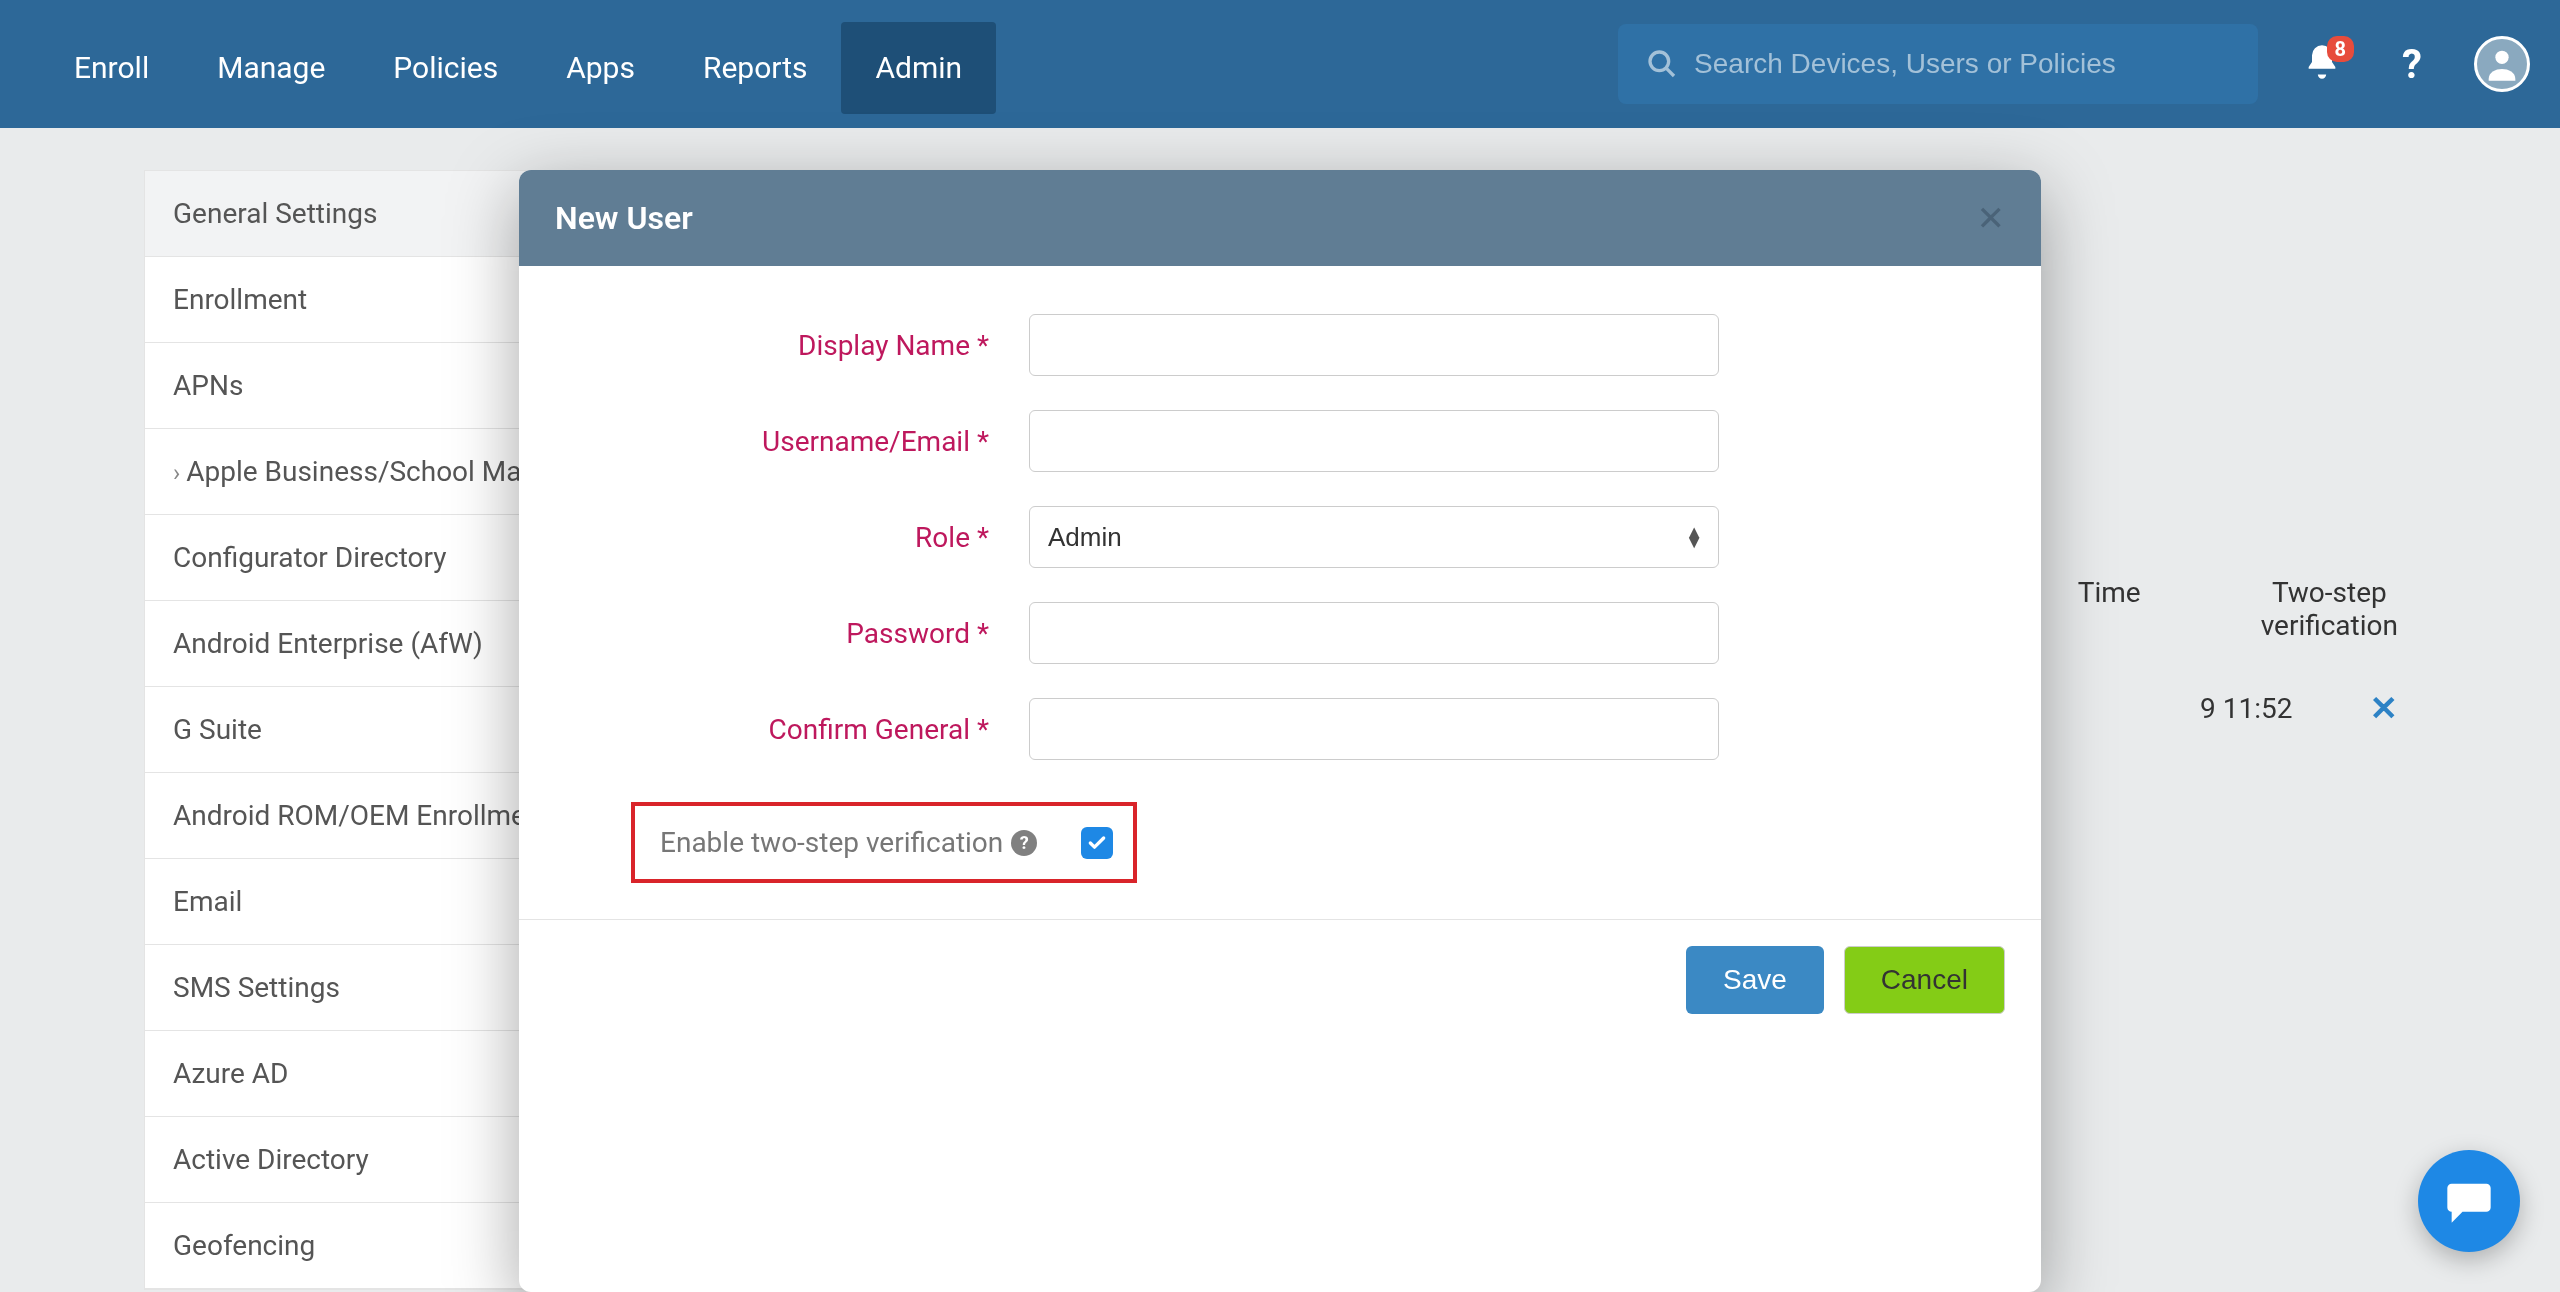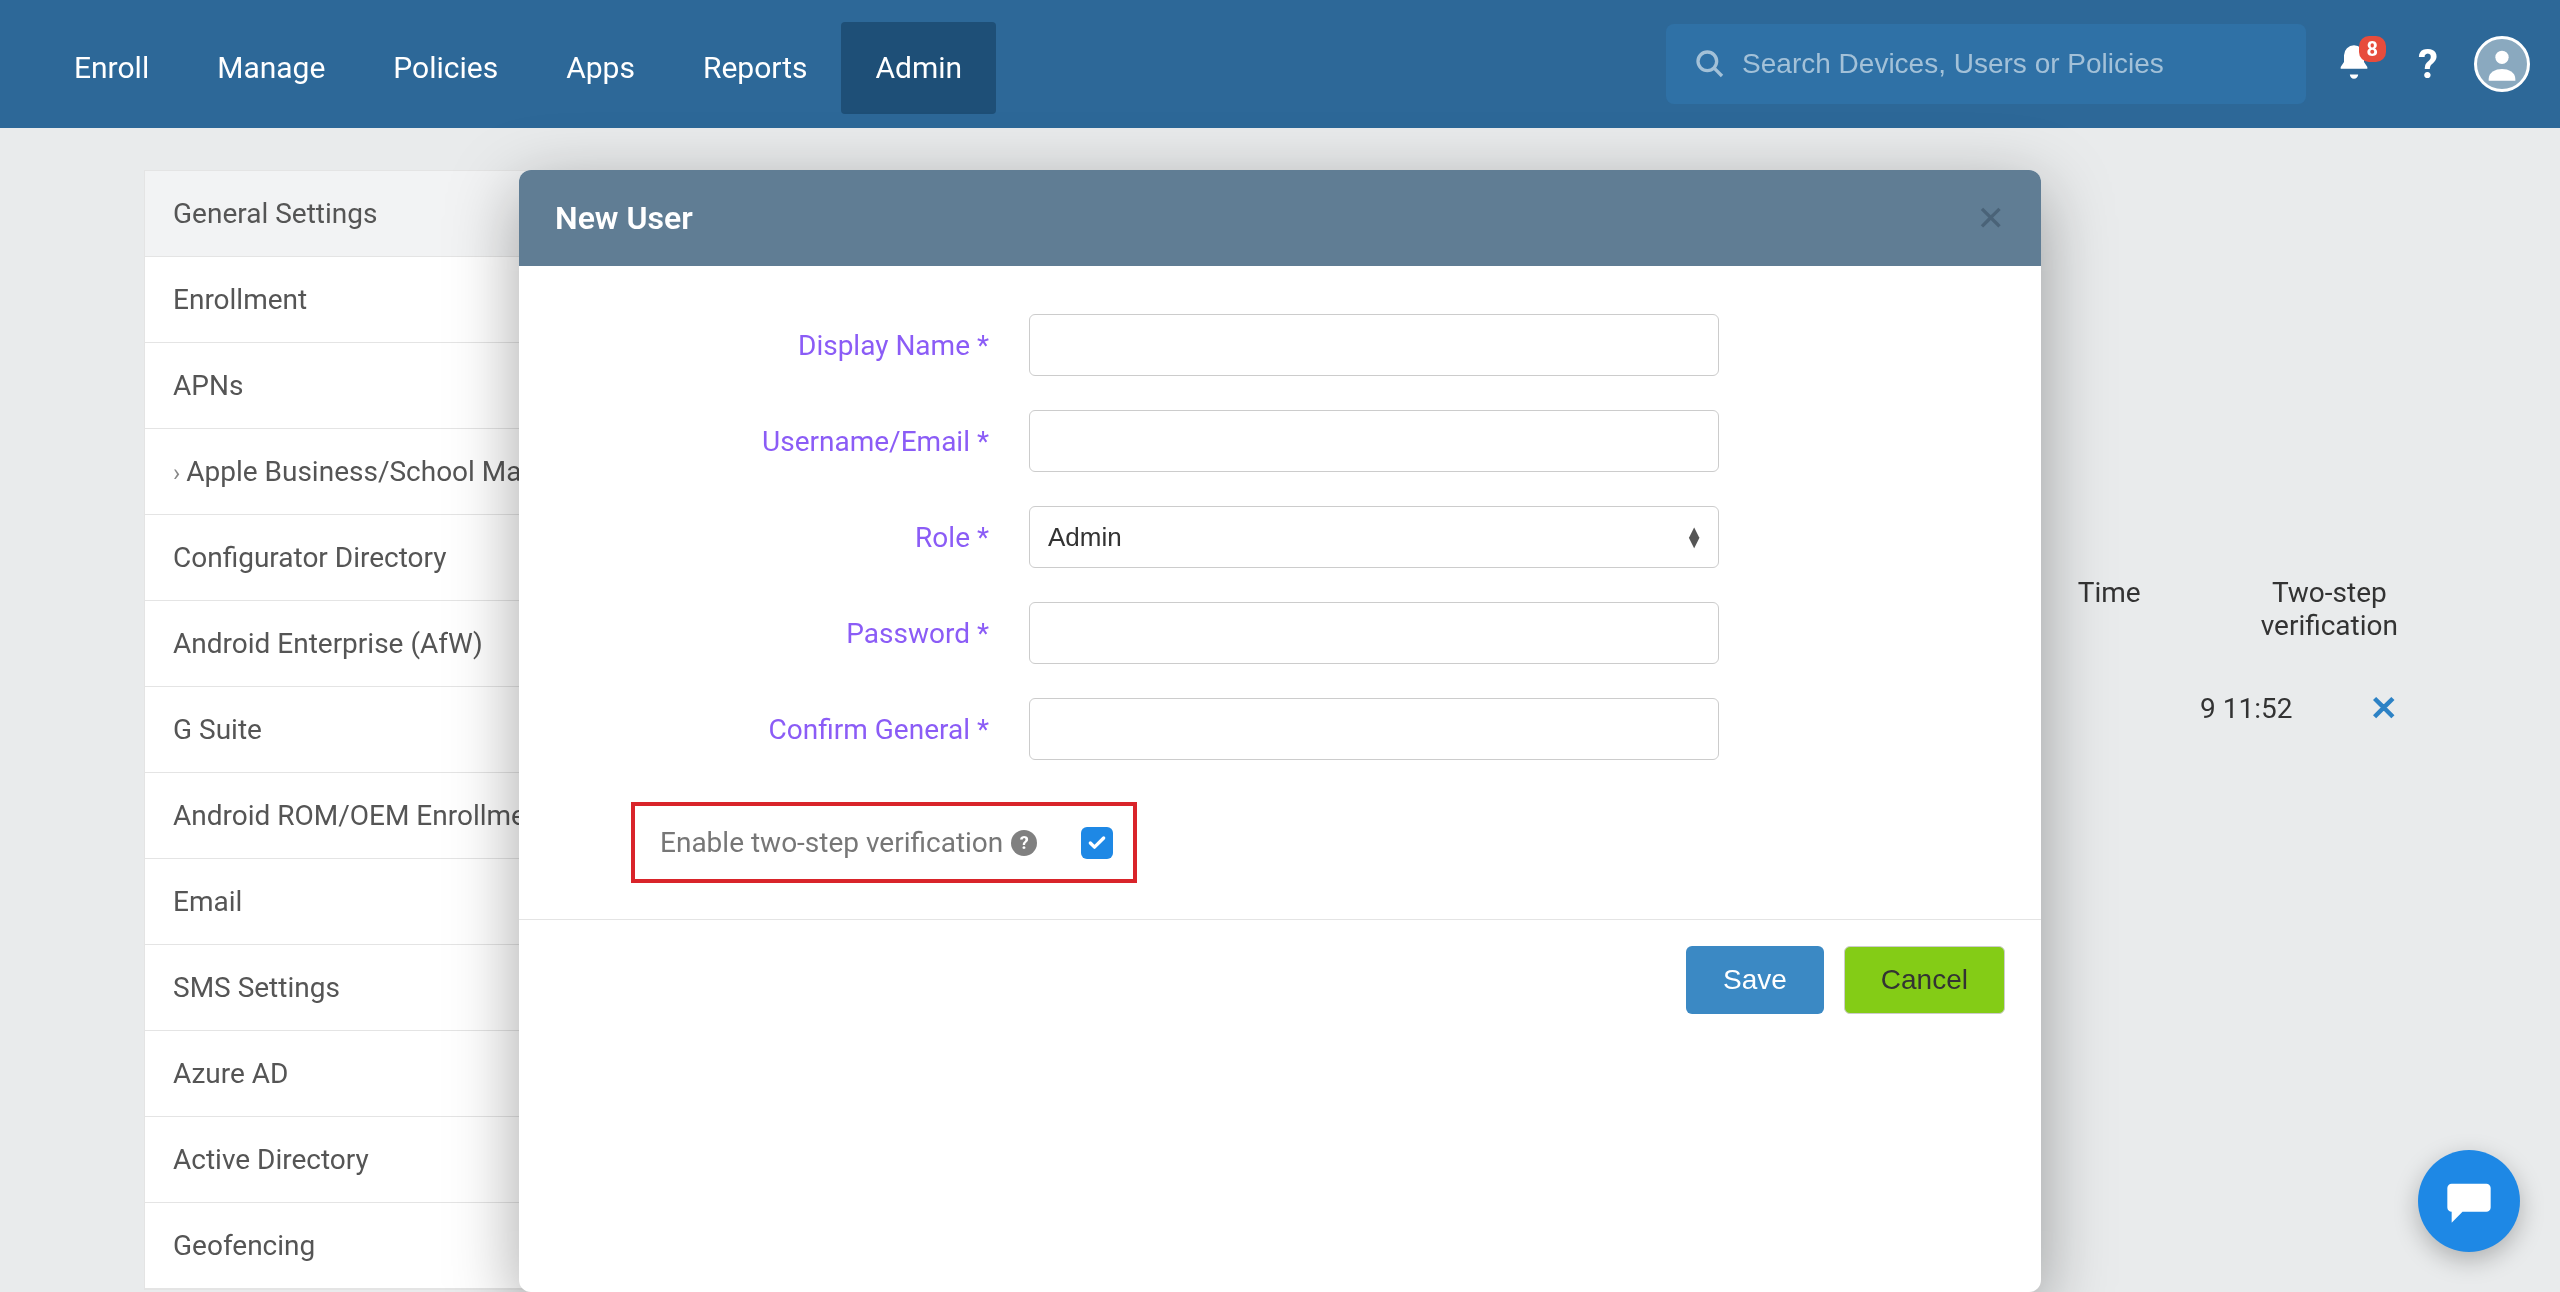--- a/index.html
+++ b/index.html
@@ -38,21 +38,21 @@
     display: flex;
     align-items: center;
     cursor: pointer;
     border-radius: 4px;
   }
   .nav-item.active { background: #1e4f77; }
   .header-right {
     margin-left: auto;
     display: flex;
     align-items: center;
-    gap: 12px;
+    gap: 28px;
   }
   .search-box {
     background: #2f71a6;
     border-radius: 8px;
     height: 80px;
     width: 640px;
     display: flex;
     align-items: center;
     padding: 0 28px;
     gap: 16px;
@@ -176,21 +176,21 @@
   .modal-body { padding: 48px 56px 36px; }
   .form-row {
     display: flex;
     align-items: center;
     margin-bottom: 34px;
   }
   .form-label {
     width: 454px;
     text-align: right;
     padding-right: 40px;
-    color: #8b5cf6;
+    color: #be185d;
     font-size: 28px;
   }
   .form-control {
     width: 690px;
     height: 62px;
     border: 1px solid #ccc;
     border-radius: 6px;
     padding: 0 18px;
     font-size: 26px;
     color: #333;

